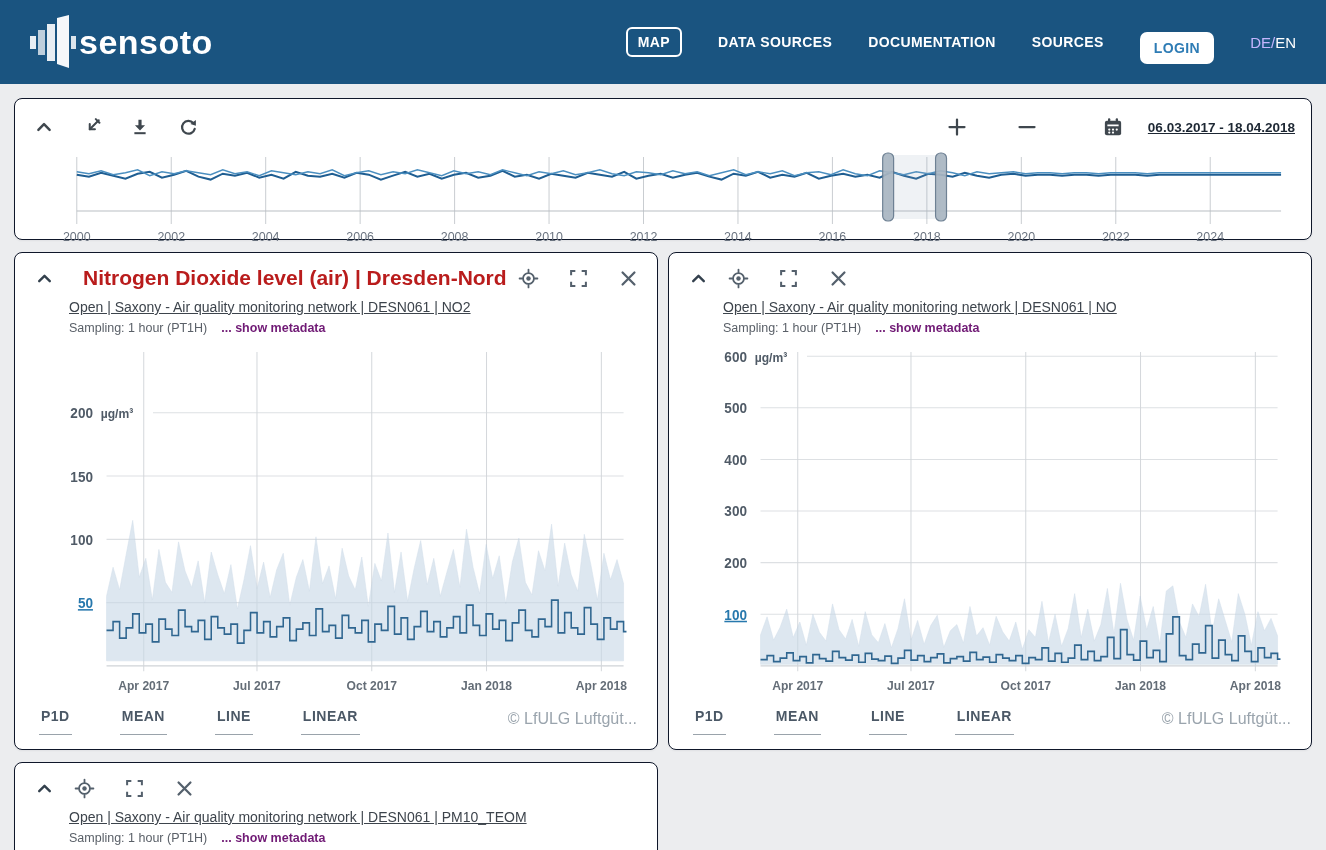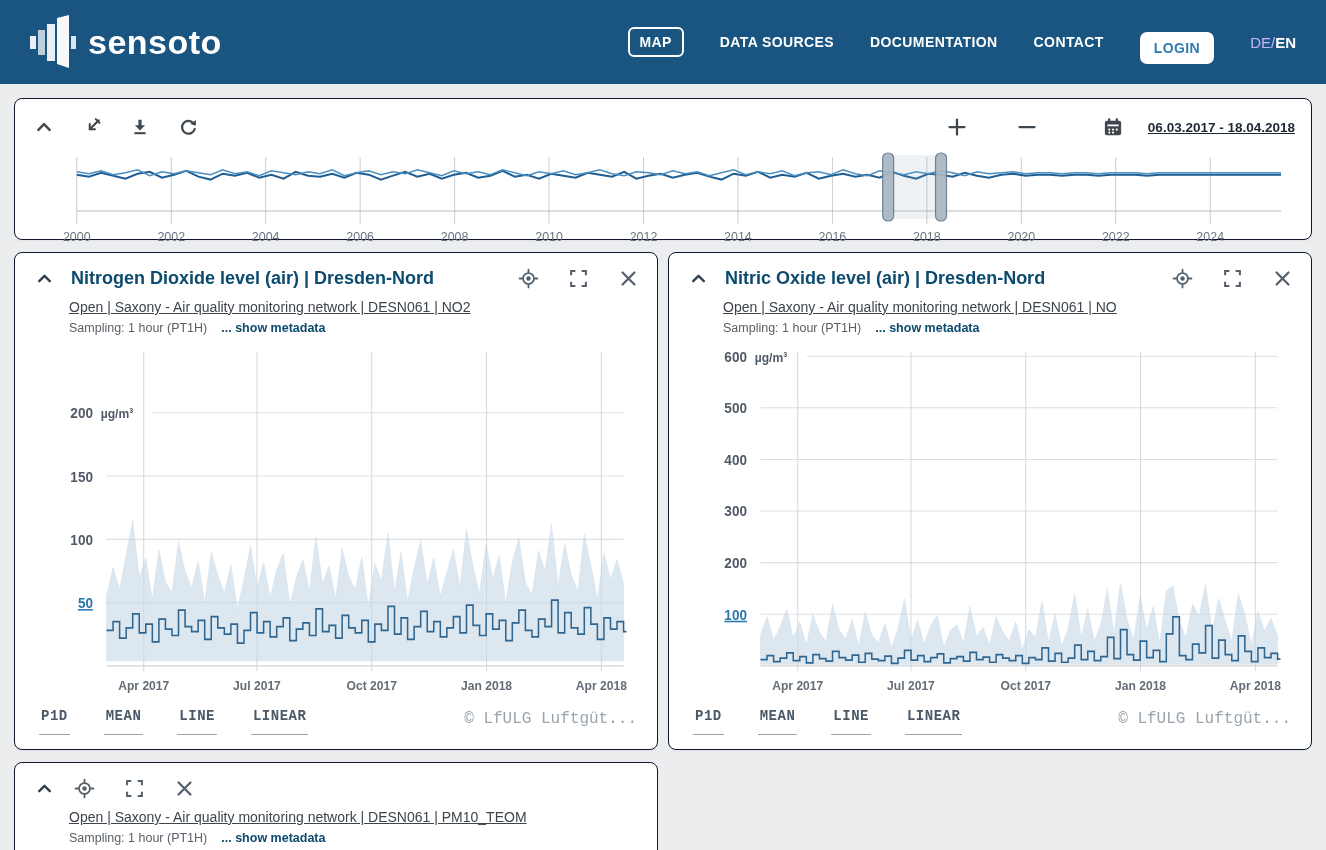--- a/index.html
+++ b/index.html
@@ -2,30 +2,30 @@
 <html><head>
 <meta charset="utf-8">
 <style>
   * { margin:0; padding:0; box-sizing:border-box; }
   html,body { width:1326px; height:850px; overflow:hidden; background:#ecedef;
     font-family:"Liberation Sans","DejaVu Sans",sans-serif; }
 
   
   .app-header { height:84px; background:#1a5480; display:flex; align-items:center;
     padding:0 30px; }
-  .brand { display:flex; align-items:center; gap:12px; }
+  .brand { display:flex; align-items:center; gap:3px; }
   .brand-text { color:#fff; font-size:34px; font-weight:700; letter-spacing:.5px; }
   .nav { margin-left:auto; display:flex; align-items:center; gap:36px; }
   .nav-item { color:#fff; font-size:14px; font-weight:700; letter-spacing:.4px; cursor:pointer; }
   .nav-item.outlined { border:2px solid #fff; border-radius:6px; padding:5px 10px; }
   .login-btn { background:#fff; color:#2e7cb5; font-size:14px; font-weight:700;
     letter-spacing:.4px; border:none; border-radius:7px; padding:8px 14px; cursor:pointer;margin-top:12px; }
   .lang { font-size:15px; }
   .lang .inactive { color:#c4b5fd; font-weight:400; }
-  .lang .active { color:#fff; font-weight:700; }
+  .lang .active { color:#fff; font-weight:400; }
 
   
   .content { padding:14px; }
   .panel { background:#fff; border:1px solid #0f172a; border-radius:8px;
     box-shadow:0 1px 2px rgba(27,39,51,.06); }
   .timeline-panel { height:142px; padding:10px 16px 6px; }
   .charts-row { display:grid; grid-template-columns:1fr 1fr; gap:10px; margin-top:12px; }
   .chart-panel { height:498px; padding:12px 16px; display:flex; flex-direction:column; }
   .bottom-row { margin-top:12px; }
   .bottom-row .chart-panel { height:498px; }
@@ -35,31 +35,31 @@
   .icon-btn { background:none; border:none; cursor:pointer; padding:0;
     display:inline-flex; align-items:center; justify-content:center;
     width:26px; height:26px; color:#3f474e; }
   .icon-btn + .icon-btn { margin-left:22px; }
   .tl-right { margin-left:auto; display:flex; align-items:center; gap:22px; }
   .date-range { font-size:13.5px; font-weight:700; color:#1d2733; text-decoration:underline; cursor:pointer; }
 
   
   .panel-head { display:flex; align-items:center; }
   .collapse-btn { margin-right:14px; }
-  .panel-title { font-size:18px; font-weight:700; color:#0c4a6e; flex:1; }
+  .panel-title { font-size:21px; font-weight:700; color:#b91c1c; flex:1;margin-left:12px; }
   .head-icons { display:flex; align-items:center; gap:24px; }
   .head-icons .icon-btn { color:#54606c; margin-left:0; }
   .panel-sub { margin:8px 0 0 38px; font-size:14px; color:#3d444c;text-decoration:underline; }
   .panel-sampling { margin:6px 0 0 38px; font-size:12.5px; color:#5a6068; display:flex; gap:14px; align-items:baseline; }
-  .meta-link { color:#0c4a6e; font-weight:700; font-size:12.5px; cursor:pointer; }
+  .meta-link { color:#701a75; font-weight:700; font-size:12.5px; cursor:pointer; }
 
   
   .chart-box { flex:1; margin-top:4px; }
   .chart-box svg { width:100%; height:100%; display:block; }
-  .chart-footer { display:flex; align-items:flex-start; gap:34px; padding:4px 4px 2px 8px;font-family:Liberation Mono, monospace; }
+  .chart-footer { display:flex; align-items:flex-start; gap:48px; padding:4px 4px 2px 8px; }
   .pill-btn { background:none; border:none; cursor:pointer; font-family:inherit;
     font-size:14px; font-weight:700; letter-spacing:.5px; color:#4b5866;
     border-bottom:1.5px solid #9aa3ab; padding:0 2px 10px; }
   .copyright { margin-left:auto; font-size:16px; color:#9aa4ad; padding-top:2px; }
 
   
   text { font-family:"Liberation Sans","DejaVu Sans",sans-serif; }
   .hgrid { stroke:#dde0e3; stroke-width:1; }
   .vgrid { stroke:#d2d6da; stroke-width:1; }
   .axis  { stroke:#cfd3d7; stroke-width:1; }
@@ -88,21 +88,21 @@
       <rect x="17" y="10" width="8" height="37" fill="#fff" opacity=".9"></rect>
       <polygon points="27,4 39,1 39,54 27,50" fill="#fff" opacity=".96"></polygon>
       <rect x="41" y="22" width="5" height="13" fill="#fff" opacity=".85"></rect>
     </svg>
     <span class="brand-text">sensoto</span>
   </div>
   <nav class="nav">
     <span class="nav-item outlined">MAP</span>
     <span class="nav-item">DATA SOURCES</span>
     <span class="nav-item">DOCUMENTATION</span>
-    <span class="nav-item">CONTACT</span>
+    <span class="nav-item">SOURCES</span>
     <button class="login-btn">LOGIN</button>
     <span class="lang">
       <span class="inactive">DE/</span><span class="active">EN</span>
     </span>
   </nav>
 </header>
 
 <div class="content">
 
   <section class="panel timeline-panel">
@@ -271,21 +271,20 @@
       </div>
     </section>
 
     <section class="panel chart-panel">
       <div class="panel-head">
         <button class="icon-btn collapse-btn">
           <svg width="17" height="17" viewBox="0 0 16 16">
             <path d="M3 10.5 L8 5.5 L13 10.5" fill="none" stroke="#33404d" stroke-width="2.2" stroke-linecap="round" stroke-linejoin="round"></path>
           </svg>
         </button>
-        <h2 class="panel-title">Nitric Oxide level (air) | Dresden-Nord</h2>
         <div class="head-icons">
           <button class="icon-btn">
             <svg width="21" height="21" viewBox="0 0 20 20">
               <circle cx="10" cy="10" r="5.2" fill="none" stroke="currentColor" stroke-width="1.7"></circle>
               <circle cx="10" cy="10" r="2.1" fill="currentColor"></circle>
               <path d="M10 1.5 V4 M10 16 V18.5 M1.5 10 H4 M16 10 H18.5" stroke="currentColor" stroke-width="1.7" stroke-linecap="round"></path>
             </svg>
           </button>
           <button class="icon-btn">
             <svg width="19" height="19" viewBox="0 0 18 18">

